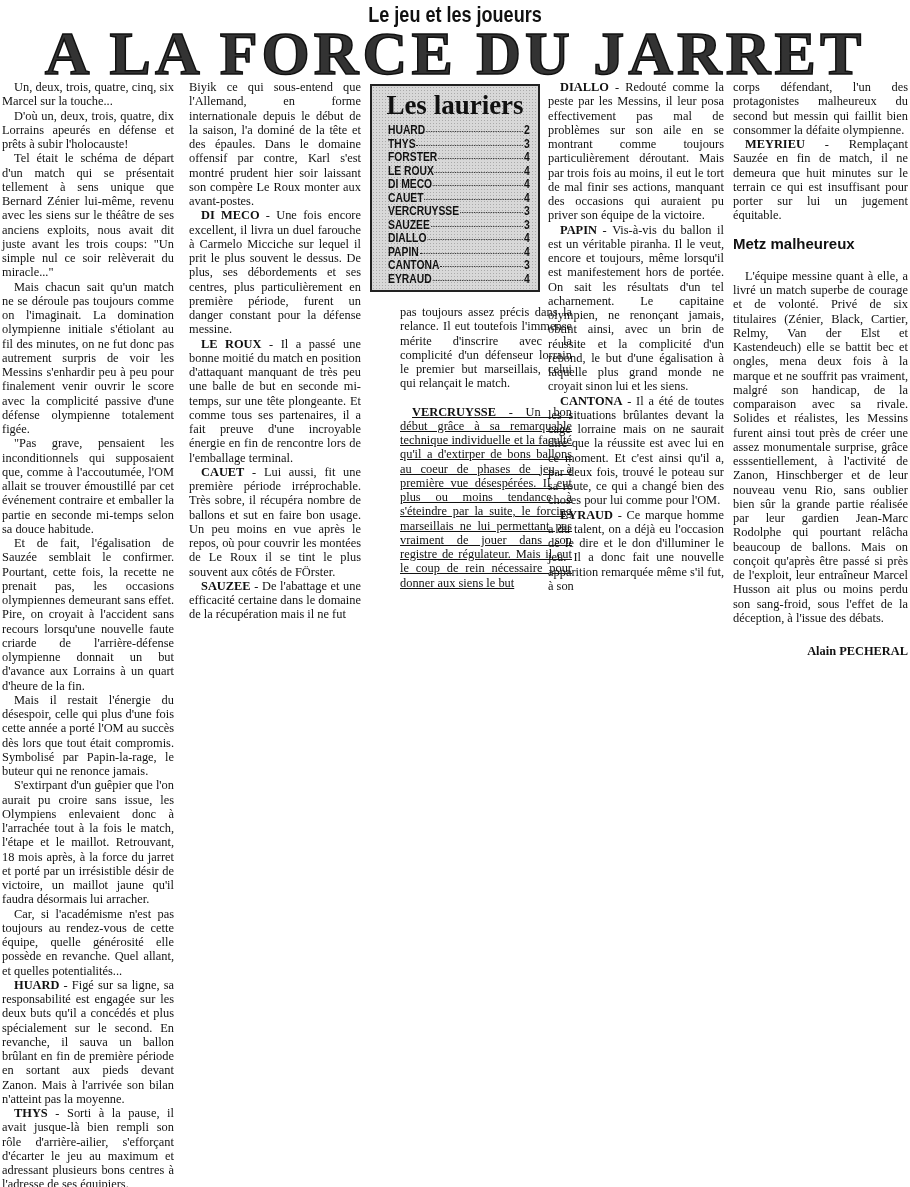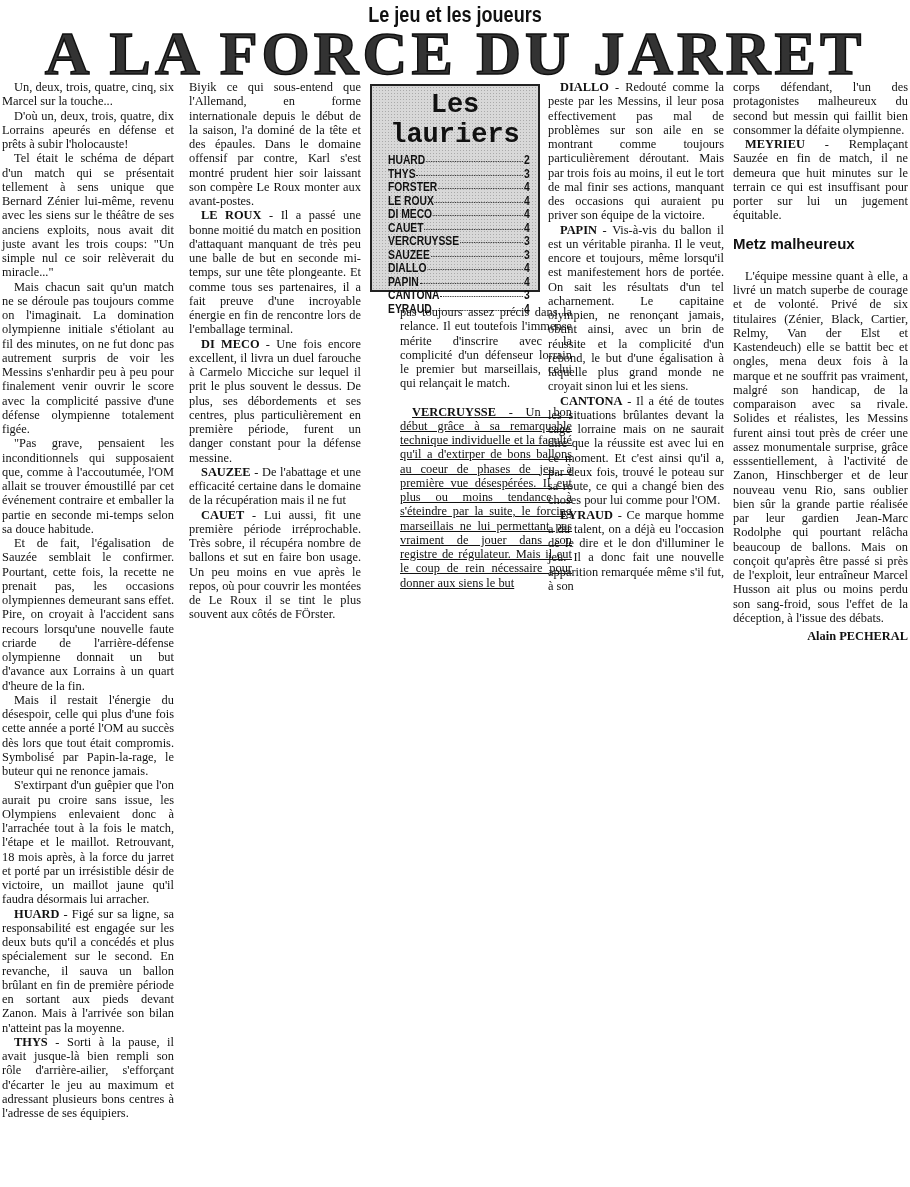--- a/index.html
+++ b/index.html
@@ -20,58 +20,59 @@
   .c2 { left:189px; width:172px; }
   .c3 { left:367px; width:172px;margin-left:33px; }
   .c4 { left:548px; width:176px; }
   .c5 { left:733px; width:175px; }
   .lead { font-weight:bold; }
   .box { position:absolute; left:370px; top:84px; width:166px; height:204px;
          border:2px solid #222;
          background-color:#d8d8d8;
          background-image: radial-gradient(#aaa 0.7px, transparent 0.8px), radial-gradient(#bbb 0.6px, transparent 0.7px);
          background-size:3px 3px, 4px 4px; background-position:0 0, 1px 2px; }
-  .box-title { font-family:Liberation Mono, monospace; font-weight:bold;
+  .box-title { font-family:Liberation Serif, serif; font-weight:bold;
                font-size:27px; text-align:center; margin-top:4px; line-height:30px; color:#111; }
   .lau { margin:4px 8px 0 16px; font-family:"Liberation Sans","DejaVu Sans",sans-serif;
          font-weight:bold; font-size:12px; line-height:13.5px; }
   .lau-row { display:flex; align-items:baseline; transform:scaleX(0.86); transform-origin:left; width:116%; }
   .lau-name { white-space:nowrap; }
   .lau-dots { flex:1; border-bottom:1.5px dotted #222; margin:0 1px; transform:translateY(-2px); }
   .lau-score { white-space:nowrap; }
   .subhead { font-family:Liberation Sans, sans-serif; font-weight:bold;
              font-size:15px; margin:14px 0 18px 0; }
-  .sig { text-align:right; font-weight:bold; margin-top:4px; }
+  .sig { text-align:right; font-weight:bold; margin-top:19px; }
 </style>
 </head>
 <body>
 
 <div class="kicker">Le jeu et les joueurs</div>
 <div class="headline">A LA FORCE DU JARRET</div>
 
 <div class="col c1">
   <p>Un, deux, trois, quatre, cinq, six Marcel sur la touche...</p>
   <p>D'où un, deux, trois, quatre, dix Lorrains apeurés en défense et prêts à subir l'holocauste!</p>
   <p>Tel était le schéma de départ d'un match qui se présentait tellement à sens unique que Bernard Zénier lui-même, revenu avec les siens sur le théâtre de ses anciens exploits, nous avait dit juste avant les trois coups: "Un simple nul ce soir relèverait du miracle..."</p>
   <p>Mais chacun sait qu'un match ne se déroule pas toujours comme on l'imaginait. La domination olympienne initiale s'étiolant au fil des minutes, on ne fut donc pas autrement surpris de voir les Messins s'enhardir peu à peu pour finalement venir ouvrir le score avec la complicité passive d'une défense olympienne totalement figée.</p>
   <p>"Pas grave, pensaient les inconditionnels qui supposaient que, comme à l'accoutumée, l'OM allait se trouver émoustillé par cet événement contraire et emballer la partie en seconde mi-temps selon sa douce habitude.</p>
   <p>Et de fait, l'égalisation de Sauzée semblait le confirmer. Pourtant, cette fois, la recette ne prenait pas, les occasions olympiennes demeurant sans effet. Pire, on croyait à l'accident sans recours lorsqu'une nouvelle faute criarde de l'arrière-défense olympienne donnait un but d'avance aux Lorrains à un quart d'heure de la fin.</p>
   <p>Mais il restait l'énergie du désespoir, celle qui plus d'une fois cette année a porté l'OM au succès dès lors que tout était compromis. Symbolisé par Papin-la-rage, le buteur qui ne renonce jamais.</p>
   <p>S'extirpant d'un guêpier que l'on aurait pu croire sans issue, les Olympiens enlevaient donc à l'arrachée tout à la fois le match, l'étape et le maillot. Retrouvant, 18 mois après, à la force du jarret et porté par un irrésistible désir de victoire, un maillot jaune qu'il faudra désormais lui arracher.</p>
+  <p>Car, si l'académisme n'est pas toujours au rendez-vous de cette équipe, quelle générosité elle possède en revanche. Quel allant, et quelles potentialités...</p>
   <p><span class="lead">HUARD</span><span> - Figé sur sa ligne, sa responsabilité est engagée sur les deux buts qu'il a concédés et plus spécialement sur le second. En revanche, il sauva un ballon brûlant en fin de première période en sortant aux pieds devant Zanon. Mais à l'arrivée son bilan n'atteint pas la moyenne.</span></p>
   <p><span class="lead">THYS</span><span> - Sorti à la pause, il avait jusque-là bien rempli son rôle d'arrière-ailier, s'efforçant d'écarter le jeu au maximum et adressant plusieurs bons centres à l'adresse de ses équipiers.</span></p>
 
 </div>
 
 <div class="col c2">
   <p style="text-indent:0">Biyik ce qui sous-entend que l'Allemand, en forme internationale depuis le début de la saison, l'a dominé de la tête et des épaules. Dans le domaine offensif par contre, Karl s'est montré prudent hier soir laissant son compère Le Roux monter aux avant-postes.</p>
+  <p><span class="lead">DI MECO</span><span> - Une fois encore excellent, il livra un duel farouche à Carmelo Micciche sur lequel il prit le plus souvent le dessus. De plus, ses débordements et ses centres, plus particulièrement en première période, furent un danger constant pour la défense messine.</span></p>
   <p><span class="lead">LE ROUX</span><span> - Il a passé une bonne moitié du match en position d'attaquant manquant de très peu une balle de but en seconde mi-temps, sur une tête plongeante. Et comme tous ses partenaires, il a fait preuve d'une incroyable énergie en fin de rencontre lors de l'emballage terminal.</span></p>
-  <p><span class="lead">DI MECO</span><span> - Une fois encore excellent, il livra un duel farouche à Carmelo Micciche sur lequel il prit le plus souvent le dessus. De plus, ses débordements et ses centres, plus particulièrement en première période, furent un danger constant pour la défense messine.</span></p>
+  <p><span class="lead">CAUET</span><span> - Lui aussi, fit une première période irréprochable. Très sobre, il récupéra nombre de ballons et sut en faire bon usage. Un peu moins en vue après le repos, où pour couvrir les montées de Le Roux il se tint le plus souvent aux côtés de FÖrster.</span></p>
   <p><span class="lead">SAUZEE</span><span> - De l'abattage et une efficacité certaine dans le domaine de la récupération mais il ne fut</span></p>
-  <p><span class="lead">CAUET</span><span> - Lui aussi, fit une première période irréprochable. Très sobre, il récupéra nombre de ballons et sut en faire bon usage. Un peu moins en vue après le repos, où pour couvrir les montées de Le Roux il se tint le plus souvent aux côtés de FÖrster.</span></p>
 </div>
 
 <div class="box">
   <div class="box-title">Les lauriers</div>
   <div class="lau" id="lau-list">
       <div class="lau-row">
         <span class="lau-name">HUARD</span>
         <span class="lau-dots"></span>
         <span class="lau-score">2</span>
       </div>

